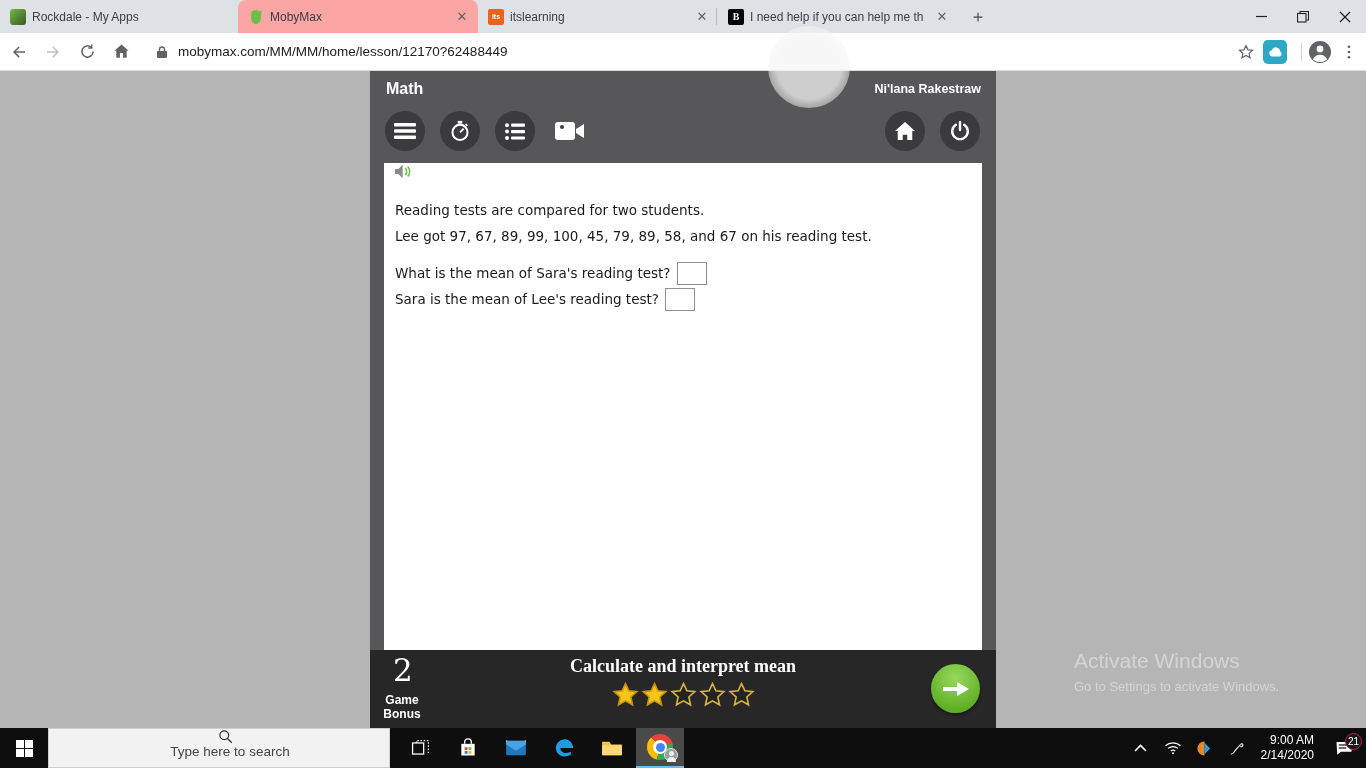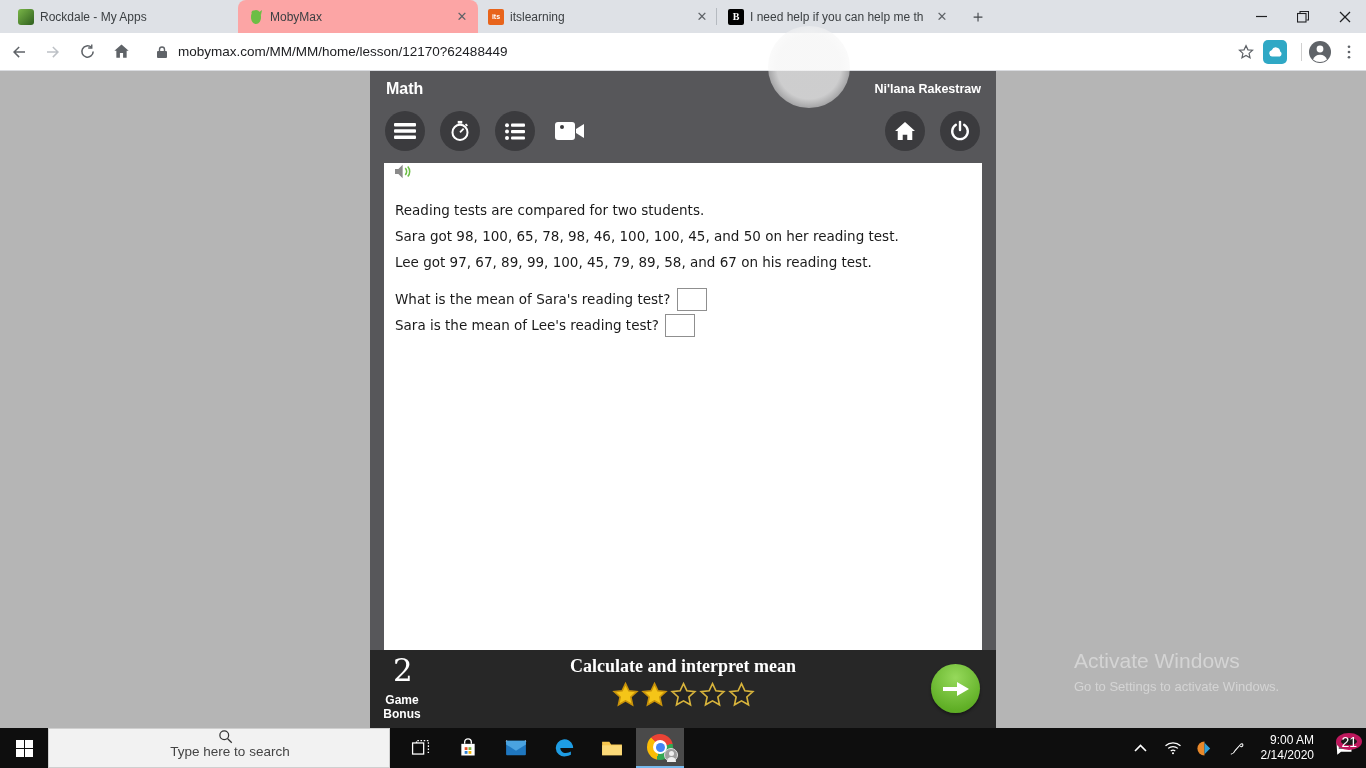--- a/index.html
+++ b/index.html
@@ -71,29 +71,29 @@
   .chrome-logo { position:relative; width:26px; height:26px; border-radius:50%; background:conic-gradient(from -45deg, #ea4335 0 120deg, #4285f4 0 120deg, #34a853 120deg 240deg, #fbbc05 240deg 360deg); }
   .chrome-logo::before { content:""; position:absolute; left:6px; top:6px; width:14px; height:14px; background:#fff; border-radius:50%; }
   .chrome-logo::after { content:""; position:absolute; left:8.5px; top:8.5px; width:9px; height:9px; background:#4285f4; border-radius:50%; }
   .chrome-badge { position:absolute; right:6px; bottom:4px; width:14px; height:14px; border-radius:50%; background:#9e9e9e; border:1px solid #e0e0e0; }
   .chrome-badge::before { content:""; position:absolute; left:4px; top:2px; width:5px; height:5px; border-radius:50%; background:#efefef; }
   .chrome-badge::after { content:""; position:absolute; left:2px; top:8px; width:9px; height:5px; border-radius:5px 5px 0 0; background:#efefef; }
   .tray { margin-left:auto; display:flex; align-items:center; }
   .tray-icon { width:32px; display:flex; align-items:center; justify-content:center; }
   .clock { text-align:right; color:#fff; font-size:12px; line-height:15px; padding:0 8px; }
   .notif { position:relative; width:44px; display:flex; align-items:center; justify-content:center; }
-  .notif-badge { position:absolute; right:4px; bottom:6px; min-width:17px; height:17px; border:5px solid #be185d; border-radius:50%; background:#1a1a1a; color:#fff; font-size:14px; display:flex; align-items:center; justify-content:center; }
+  .notif-badge { position:absolute; right:4px; bottom:6px; min-width:17px; height:17px; border:1px solid #be185d; border-radius:50%; background:#1a1a1a; color:#fff; font-size:10px; display:flex; align-items:center; justify-content:center; }
 </style>
 </head>
 <body>
 
 <div class="screen">
 
   <div class="tabstrip">
-    <div class="tab" style="left:8px;width:274px;">
+    <div class="tab" style="left:0;width:274px;">
       <span class="favicon fav-rockdale"></span>
       <span class="title">Rockdale - My Apps</span>
       <span class="close">✕</span>
     </div>
     <div class="tab active" style="left:238px;width:240px;">
       <span class="favicon fav-moby">
         <svg width="16" height="16" viewBox="0 0 16 16">
             <path d="M8 1C5 1 3 4 3 8c0 4 2 7 5 7s5-3 5-7c0-4-2-7-5-7z" fill="#6cbe45"></path>
             <circle cx="5.2" cy="3.2" r="1.6" fill="#6cbe45"></circle>
             <path d="M10 4l4-3-1 5z" fill="#6cbe45"></path>
@@ -238,21 +238,20 @@
       </div>
     </div>
 
     <div class="content">
       <svg width="17" height="15" viewBox="0 0 20 16">
           <path d="M0 5h4l5-5v16l-5-5H0z" fill="#8a8a8a"></path>
           <path d="M12 4a5.5 5.5 0 0 1 0 8" fill="none" stroke="#6cbe45" stroke-width="1.8"></path>
           <path d="M15 2a9 9 0 0 1 0 12" fill="none" stroke="#6cbe45" stroke-width="1.8"></path>
         </svg>
       <p class="prob-line1">Reading tests are compared for two students.</p>
-      <p>Sara got 98, 100, 65, 78, 98, 46, 100, 100, 45, and 50 on her reading test.</p>
       <p>Lee got 97, 67, 89, 99, 100, 45, 79, 89, 58, and 67 on his reading test.</p>
       <div class="question-row">
         <p>What is the mean of Sara's reading test?</p>
         <input class="answer-box" type="text" value="" style="">
       </div>
       <div class="question-row">
         <p>Sara is the mean of Lee's reading test?</p>
         <input class="answer-box" type="text" value="" style="">
       </div>
     </div>

